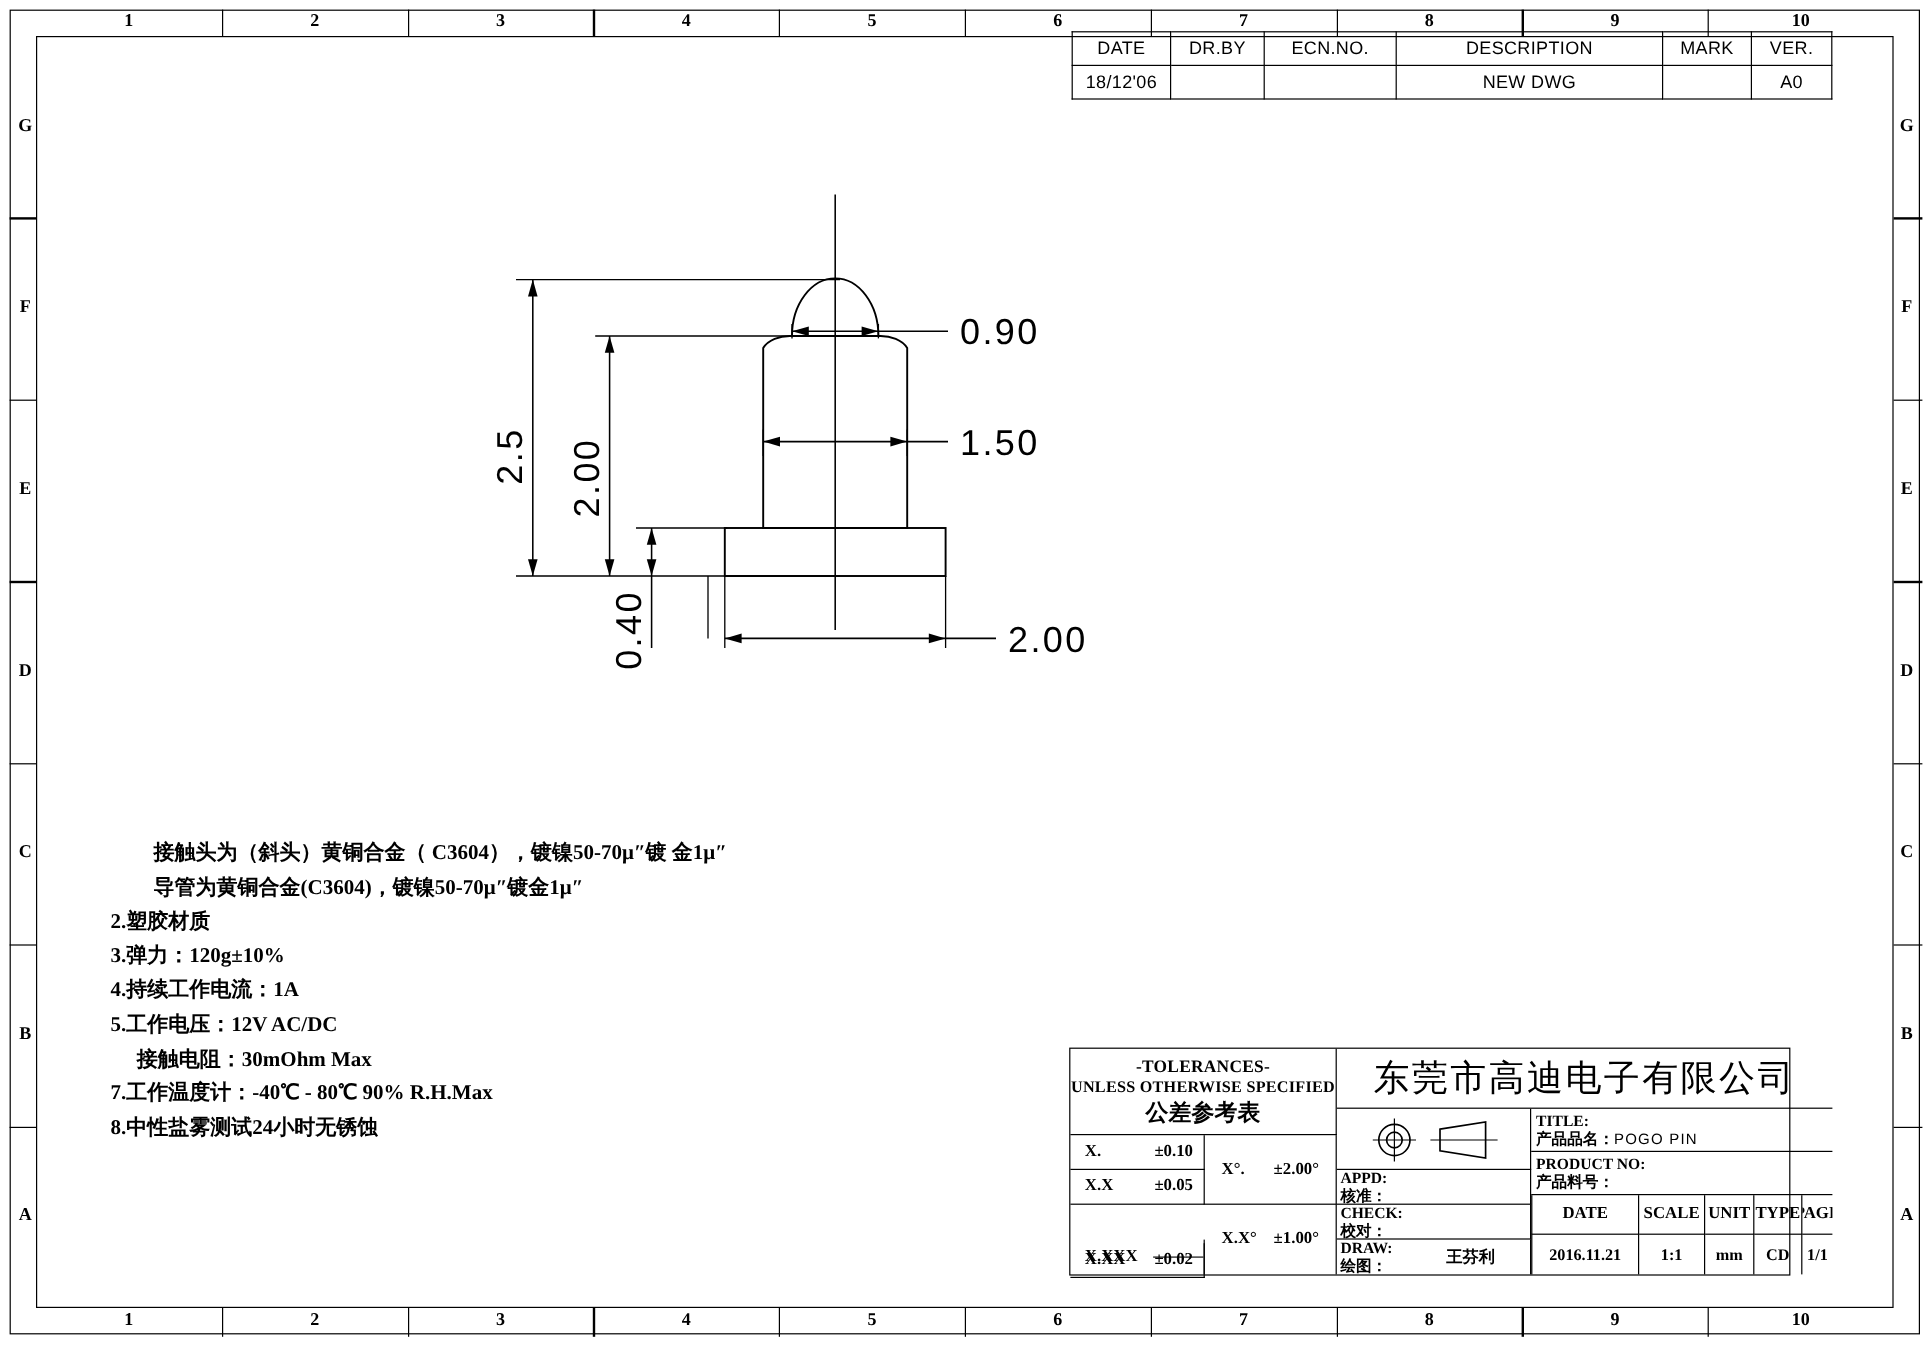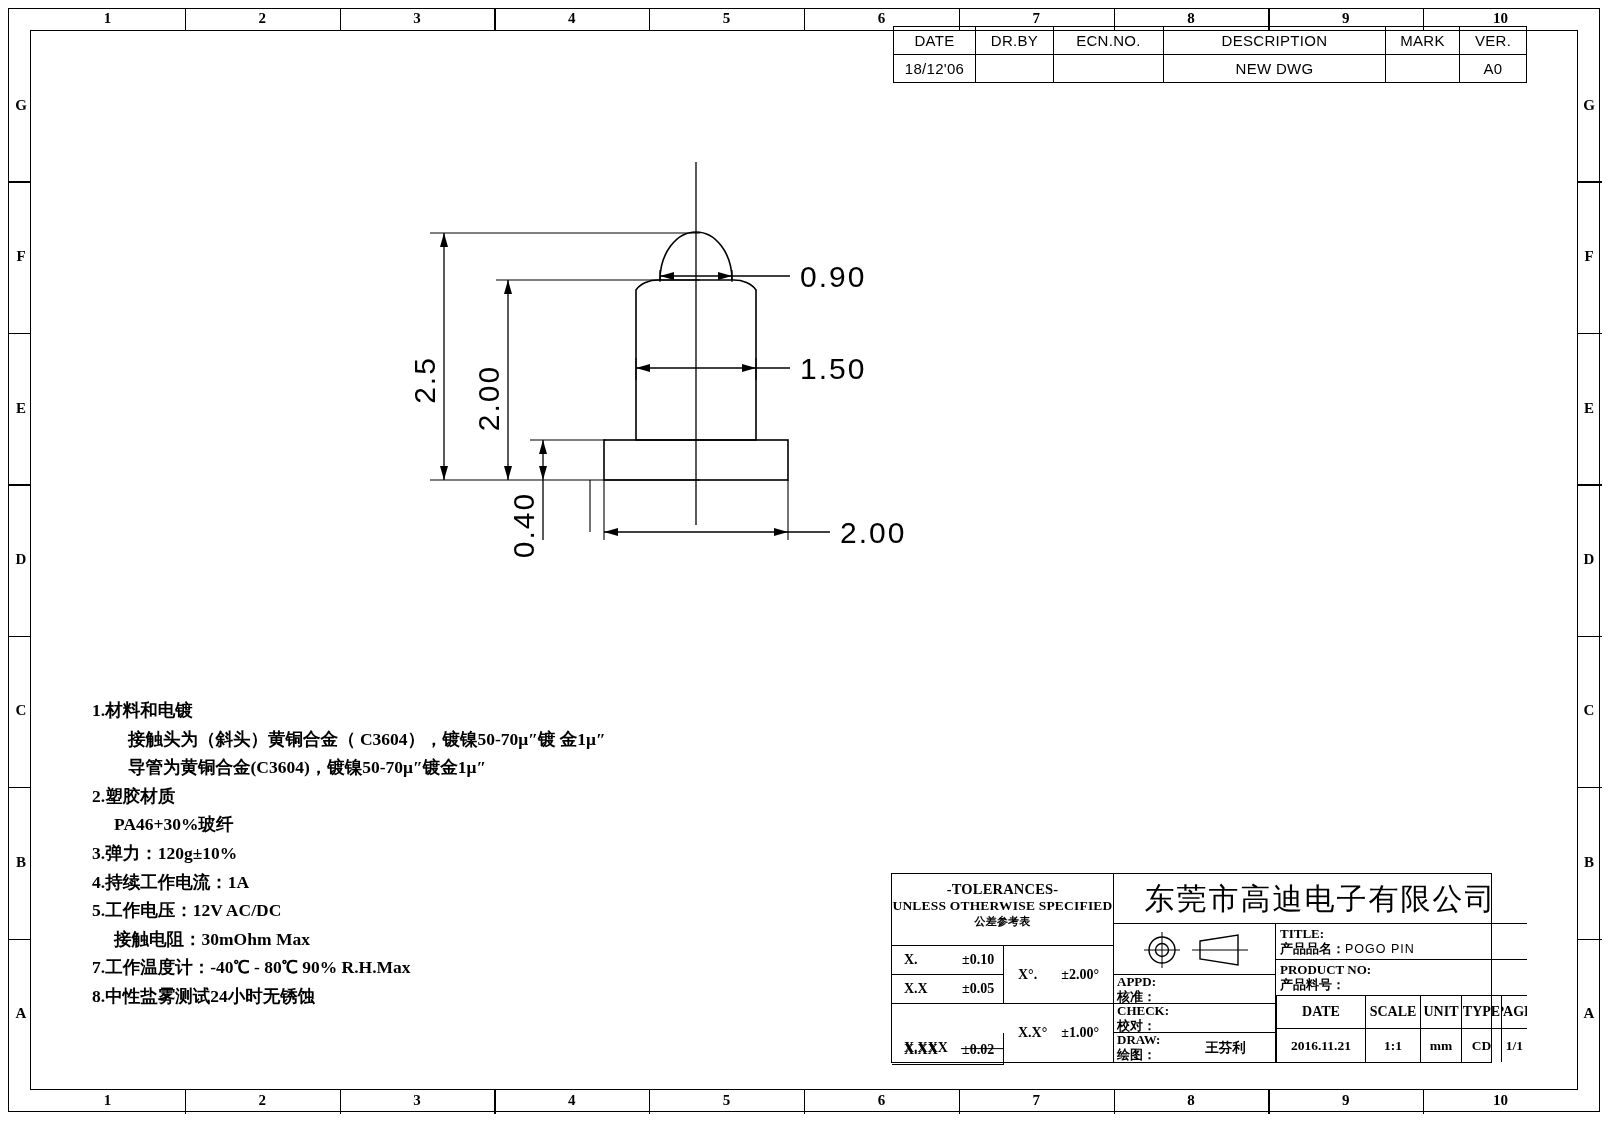--- a/index.html
+++ b/index.html
@@ -117,21 +117,21 @@
 
   .tol-title {
     font-family: "Liberation Serif", serif;
     font-weight: bold;
     text-align: center;
     font-size: 14px;
     letter-spacing: 0.2px;
   }
   .tol-title .l1 { font-size: 14.5px; }
   .tol-title .l2 { font-size: 13.5px; }
-  .tol-title .l3 { font-size: 11px; }
+  .tol-title .l3 { font-size: 19px; }
 
   .tol-row {
     font-family: "Liberation Serif", serif;
     font-weight: bold;
     font-size: 14px;
     display: flex;
     align-items: center;
   }
   .tol-row .k { padding-left: 12px; width: 58px; }
   .tol-row .v { }
@@ -359,25 +359,23 @@
         <text transform="translate(99,258) rotate(-90)" text-anchor="middle">2.00</text>
         <text transform="translate(134,385) rotate(-90)" text-anchor="middle">0.40</text>
         <text x="400" y="147">0.90</text>
         <text x="400" y="239">1.50</text>
         <text x="440" y="403">2.00</text>
       </g>
     </g>
   </svg>
 
   <div class="notes">
-    <span class="n-line">1.材料和电镀</span>
     <span class="n-line ind1">接触头为（斜头）黄铜合金（ C3604），镀镍50-70μ″镀 金1μ″</span>
     <span class="n-line ind1">导管为黄铜合金(C3604)，镀镍50-70μ″镀金1μ″</span>
     <span class="n-line">2.塑胶材质</span>
-    <span class="n-line ind2">PA46+30%玻纤</span>
     <span class="n-line">3.弹力：120g±10%</span>
     <span class="n-line">4.持续工作电流：1A</span>
     <span class="n-line">5.工作电压：12V AC/DC</span>
     <span class="n-line ind2">接触电阻：30mOhm Max</span>
     <span class="n-line">7.工作温度计：-40℃ - 80℃  90% R.H.Max</span>
     <span class="n-line">8.中性盐雾测试24小时无锈蚀</span>
   </div>
 
   <div id="titleblock">
 

